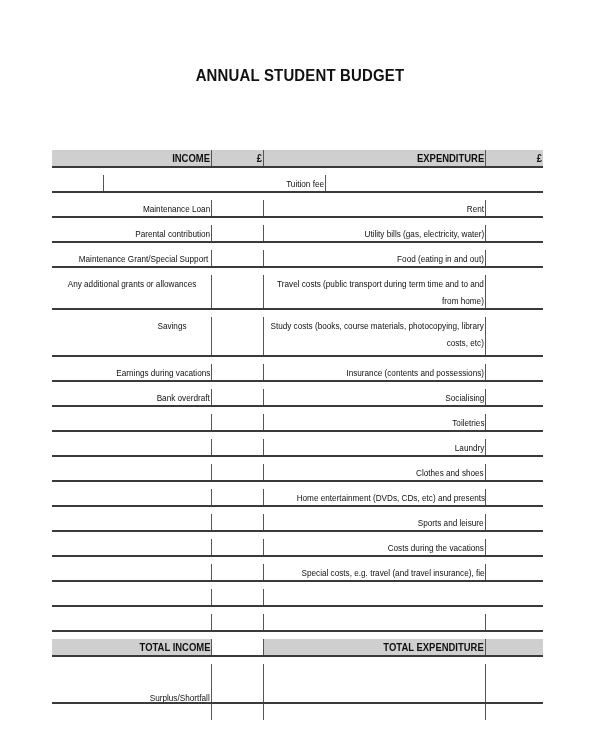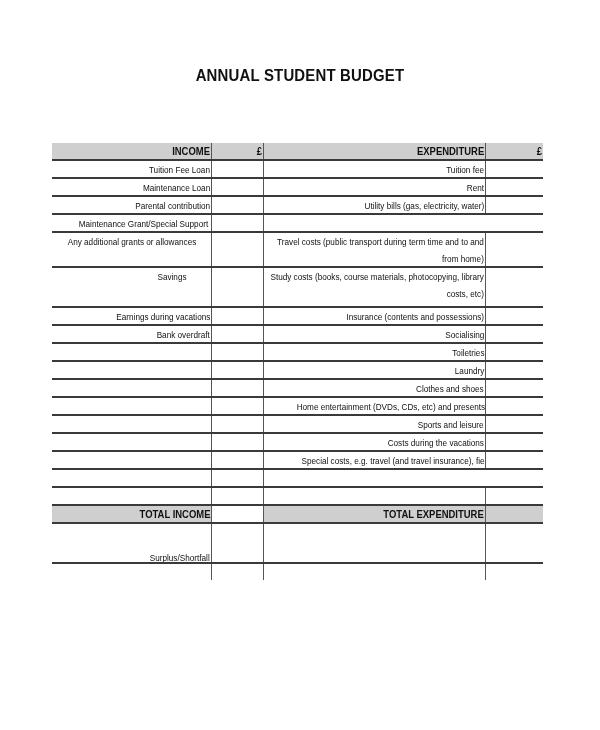--- a/index.html
+++ b/index.html
@@ -32,20 +32,21 @@
       position: absolute;
       left: 52px;
       top: 143px;
       width: 491px;
     }
     .row {
       position: relative;
       display: flex;
       border-bottom: 2px solid #3a3a3a;
       box-sizing: border-box;
+      margin-top: 7px;
     }
     .row.shaded {
       background: #cfcfcf;
     }
     .cell {
       box-sizing: border-box;
       font-size: 9.5px;
       line-height: 17px;
       text-align: right;
       padding: 0 1px 0 2px;
@@ -97,21 +98,20 @@
 <div class="sheet">
 
   <div class="row shaded h18">
     <div class="cell c1 bold"><span class="txt">INCOME</span></div>
     <div class="cell c2 bold"><span class="txt">£</span></div>
     <div class="cell c3 bold"><span class="txt">EXPENDITURE</span></div>
     <div class="cell c4 bold"><span class="txt">£</span></div>
   </div>
 
   <div class="row h18">
-    <div class="cell c1"><span class="txt">Tuition Fee Loan</span></div>
     <div class="cell c2"></div>
     <div class="cell c3"><span class="txt">Tuition fee</span></div>
     <div class="cell c4"></div>
   </div>
 
   <div class="row h18">
     <div class="cell c1"><span class="txt">Maintenance Loan</span></div>
     <div class="cell c2"></div>
     <div class="cell c3"><span class="txt">Rent</span></div>
     <div class="cell c4"></div>
@@ -120,20 +120,21 @@
   <div class="row h18">
     <div class="cell c1"><span class="txt">Parental contribution</span></div>
     <div class="cell c2"></div>
     <div class="cell c3"><span class="txt">Utility bills (gas, electricity, water)</span></div>
     <div class="cell c4"></div>
   </div>
 
   <div class="row h18">
     <div class="cell c1"><span class="txt" style="white-space:nowrap;">Maintenance Grant/Special Support Grant</span></div>
     <div class="cell c2"></div>
+    <div class="cell c3"><span class="txt">Food (eating in and out)</span></div>
     <div class="cell c4"></div>
   </div>
 
   <div class="row h35">
     <div class="cell c1 center"><span class="txt" style="white-space:nowrap;">Any additional grants or allowances</span></div>
     <div class="cell c2"></div>
     <div class="cell c3 wrap"><span class="txt">Travel costs (public transport during term time and to and from home)</span></div>
     <div class="cell c4"></div>
   </div>
 

